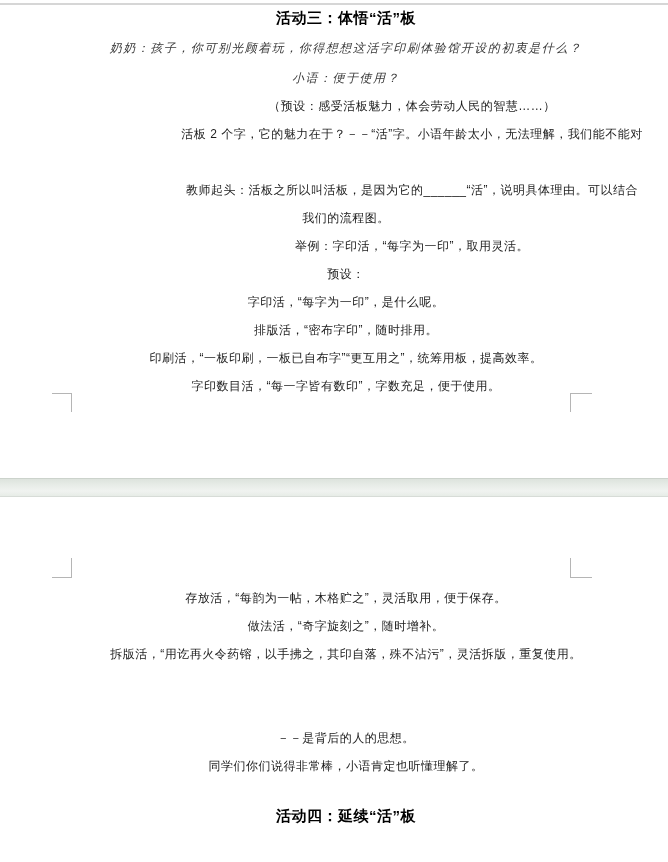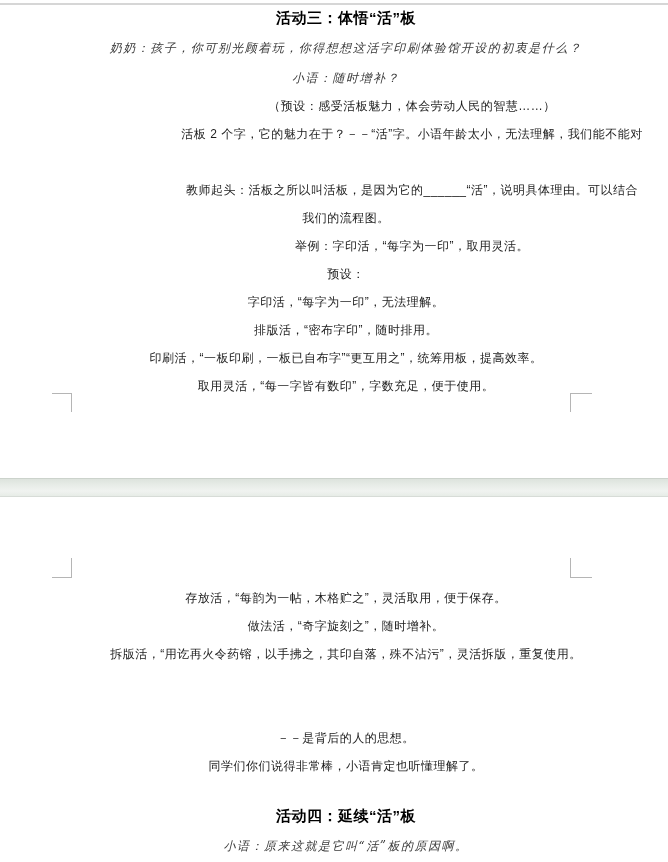--- a/index.html
+++ b/index.html
@@ -36,41 +36,40 @@
 </style>
 </head>
 <body>
 
 <div class="page-canvas">
 
   <div class="top-rule"></div>
 
   <div class="ln bold" style="top:8px">活动三：体悟“活”板</div>
   <div class="ln kai" style="top:38px">奶奶：孩子，你可别光顾着玩，你得想想这活字印刷体验馆开设的初衷是什么？</div>
-  <div class="ln kai" style="top:68px">小语：随时增补？</div>
+  <div class="ln kai" style="top:68px">小语：便于使用？</div>
   <div class="ln indent" style="top:96px">（预设：感受活板魅力，体会劳动人民的智慧……）</div>
   <div class="ln indent" style="top:124px">活板 2 个字，它的魅力在于？－－“活”字。小语年龄太小，无法理解，我们能不能对</div>
   <div class="ln indent" style="top:180px">教师起头：活板之所以叫活板，是因为它的______“活”，说明具体理由。可以结合</div>
   <div class="ln" style="top:208px">我们的流程图。</div>
   <div class="ln indent" style="top:236px">举例：字印活，“每字为一印”，取用灵活。</div>
   <div class="ln" style="top:264px">预设：</div>
-  <div class="ln" style="top:292px">字印活，“每字为一印”，无法理解。</div>
+  <div class="ln" style="top:292px">字印活，“每字为一印”，是什么呢。</div>
   <div class="ln" style="top:348px">印刷活，“一板印刷，一板已自布字”“更互用之”，统筹用板，提高效率。</div>
   <div class="ln" style="top:320px">排版活，“密布字印”，随时排用。</div>
-  <div class="ln" style="top:376px">取用灵活，“每一字皆有数印”，字数充足，便于使用。</div>
+  <div class="ln" style="top:376px">字印数目活，“每一字皆有数印”，字数充足，便于使用。</div>
 
   <div class="mark p1-bl"></div>
   <div class="mark p1-br"></div>
 
   <div class="sep-band"></div>
 
   <div class="mark p2-tl"></div>
   <div class="mark p2-tr"></div>
 
   <div class="ln" style="top:588px">存放活，“每韵为一帖，木格贮之”，灵活取用，便于保存。</div>
   <div class="ln" style="top:616px">做法活，“奇字旋刻之”，随时增补。</div>
   <div class="ln" style="top:644px">拆版活，“用讫再火令药镕，以手拂之，其印自落，殊不沾污”，灵活拆版，重复使用。</div>
   <div class="ln" style="top:728px">－－是背后的人的思想。</div>
   <div class="ln" style="top:756px">同学们你们说得非常棒，小语肯定也听懂理解了。</div>
   <div class="ln bold" style="top:806px">活动四：延续“活”板</div>
-  <div class="ln kai" style="top:836px">小语：原来这就是它叫“活”板的原因啊。</div>
 
 </div>
 
 </body></html>

